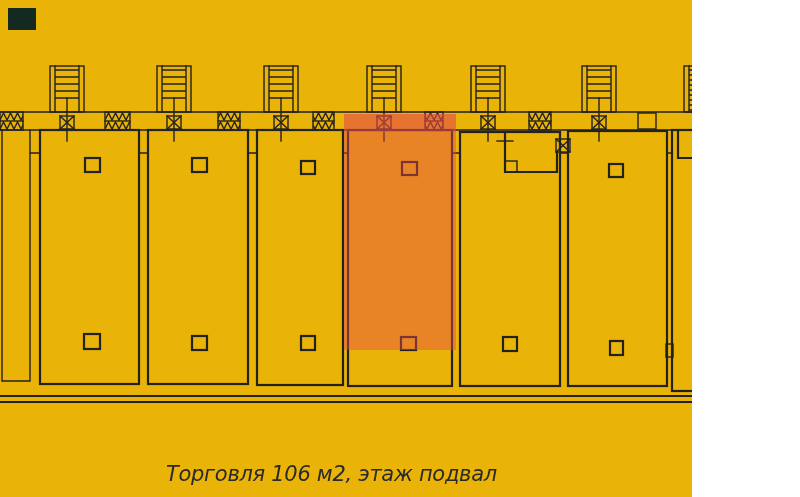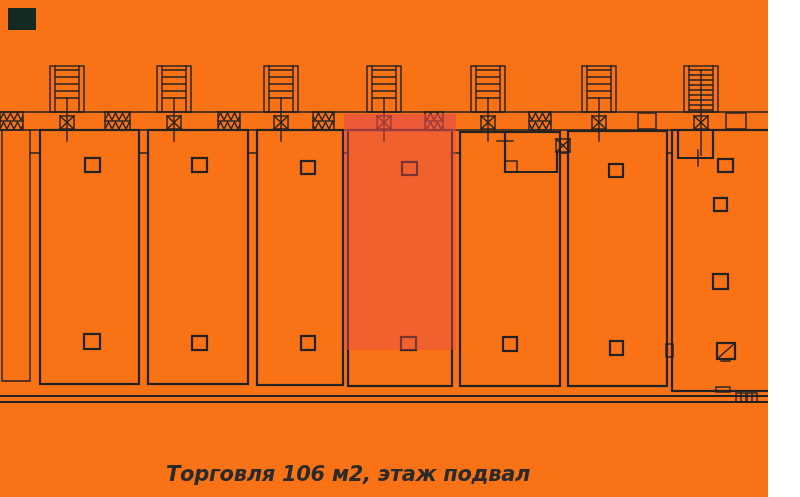--- a/index.html
+++ b/index.html
@@ -1,17 +1,17 @@
 <!DOCTYPE html>
 <html><head>
 <meta charset="utf-8">
 <style>
   html,body{margin:0;padding:0;background:#ffffff;}
-  .stage{position:relative;width:768px;height:497px;background:#f97316;overflow:hidden;
-         font-family:"DejaVu Sans","Liberation Sans",sans-serif;font-weight:bold;}
+  .stage{position:relative;width:692px;height:497px;background:#eab308;overflow:hidden;
+         font-family:"DejaVu Sans","Liberation Sans",sans-serif;}
   svg{position:absolute;left:0;top:0;}
   .ln{fill:none;stroke:#222222;stroke-width:1.4;stroke-linecap:square;}
   .ln2{fill:none;stroke:#222222;stroke-width:2.2;stroke-linecap:square;}
   .zf{stroke:none;}
   .hl{stroke:none;}
   .caption{position:absolute;left:166px;top:462px;font-size:21px;font-style:italic;
            color:#2a2a2a;letter-spacing:-0.3px;white-space:nowrap;}
 </style>
 </head>
 <body>

